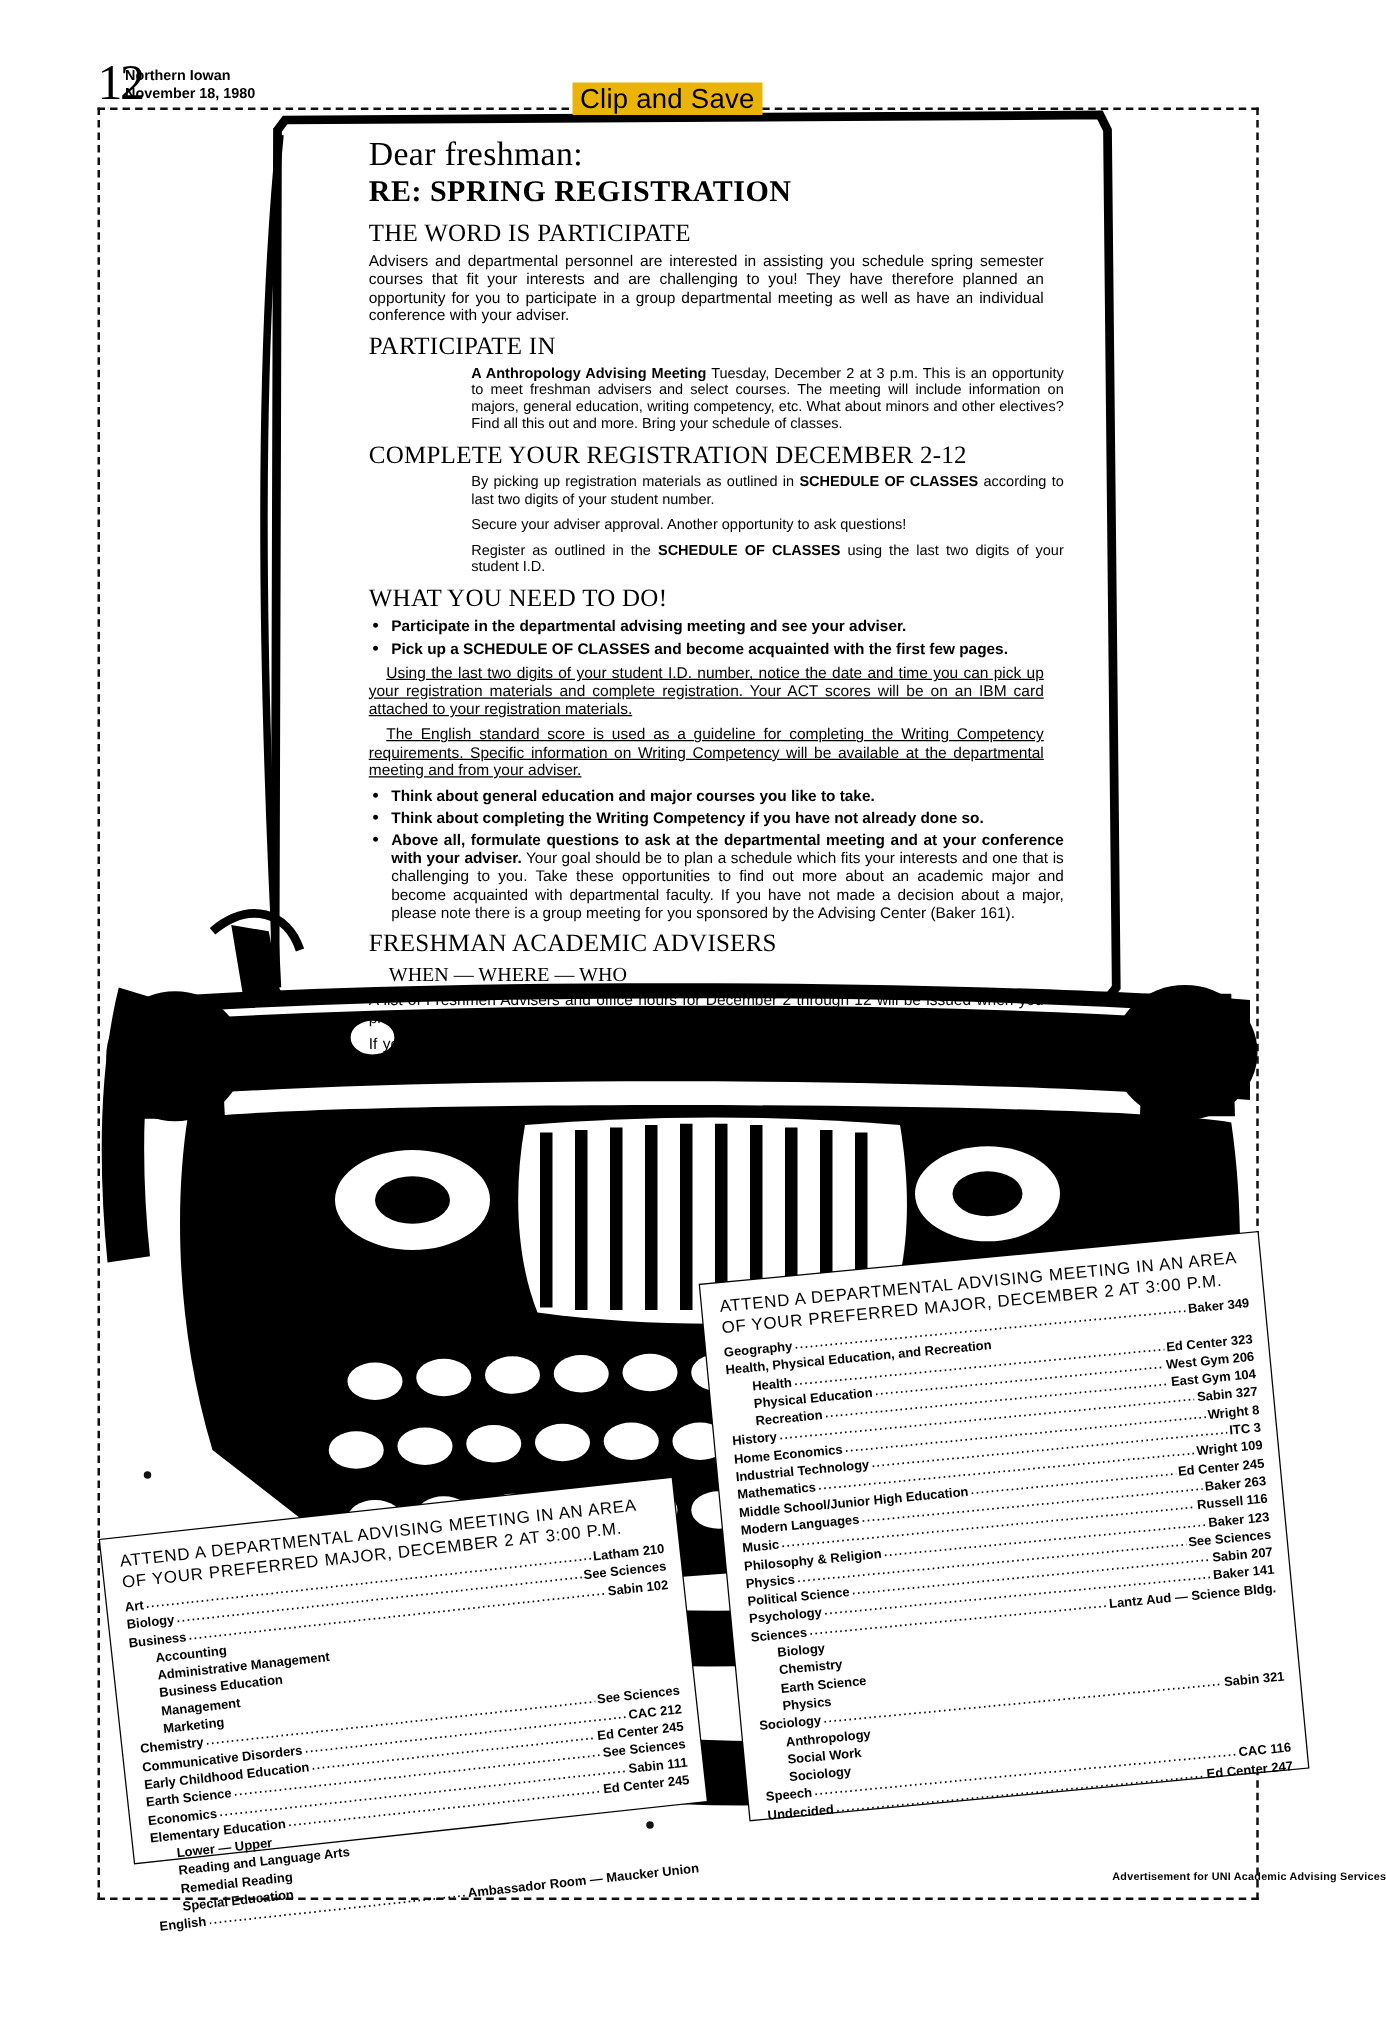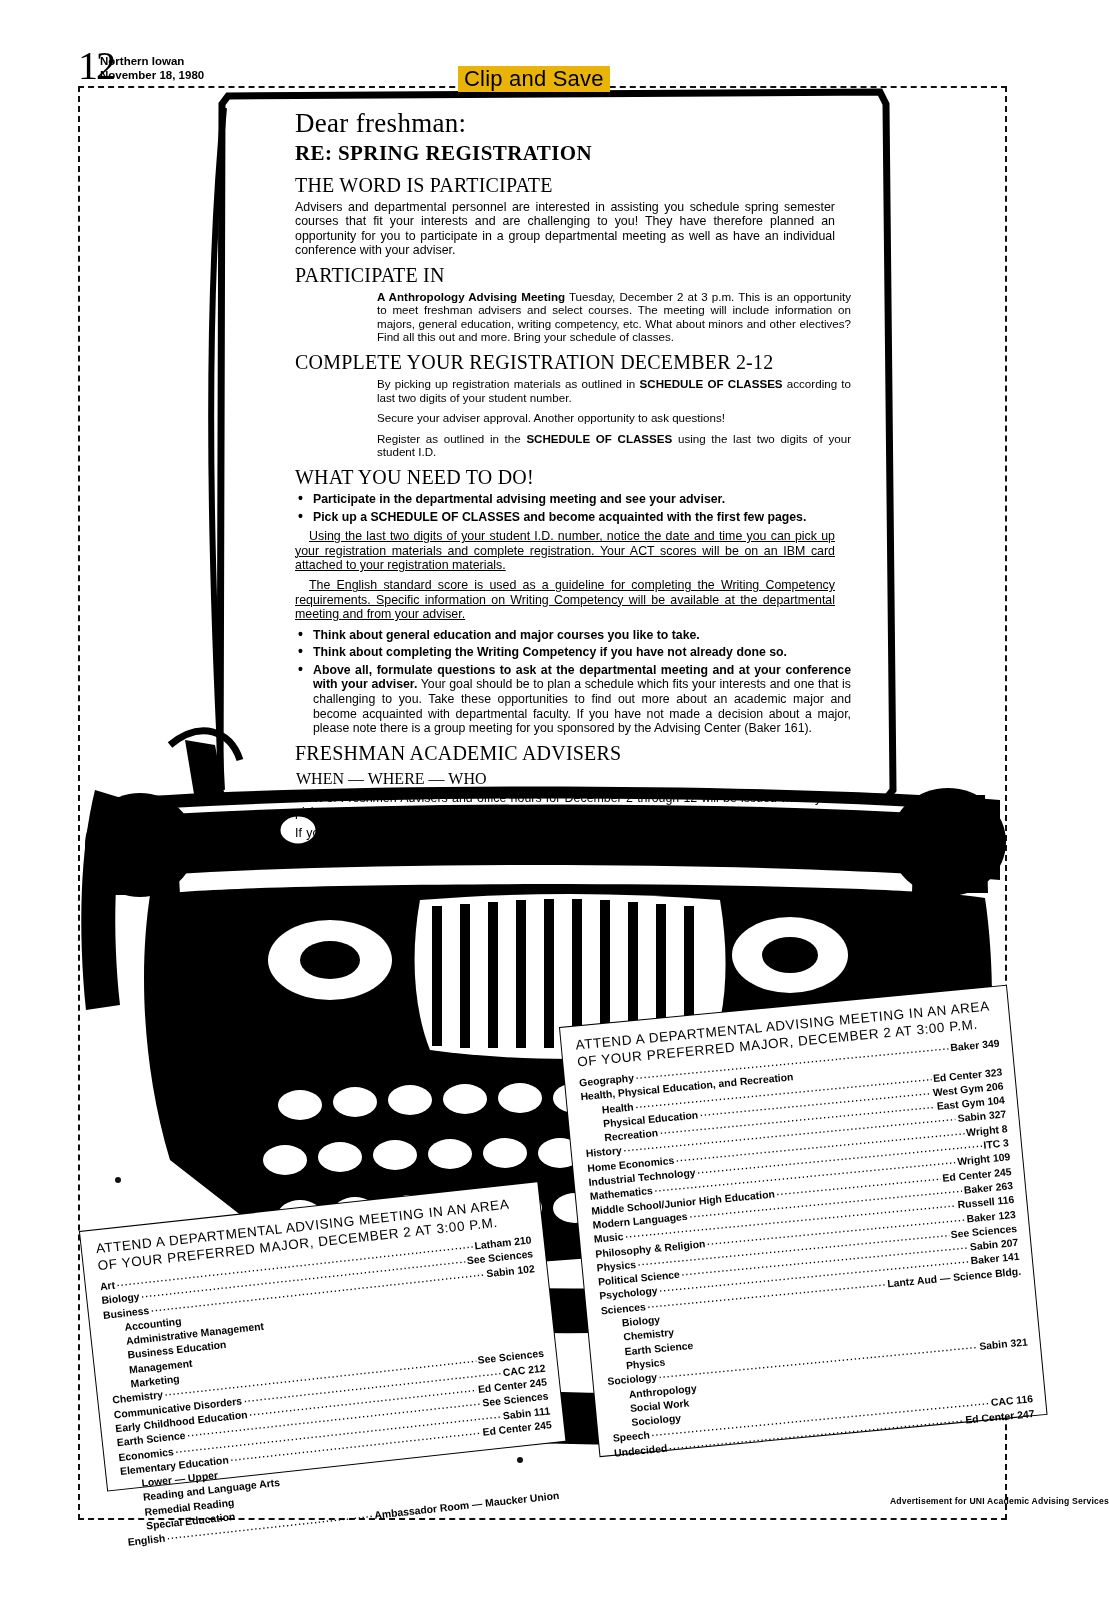--- a/index.html
+++ b/index.html
@@ -18,25 +18,25 @@
   .clipbox{position:absolute;left:78px;top:86px;width:925px;height:1430px;
            border:2px dashed #111;z-index:1;}
 
   
   .art{position:absolute;left:0;top:0;width:1109px;height:1621px;z-index:2;pointer-events:none;}
 
   .content{position:absolute;left:295px;top:108px;width:556px;z-index:4;}
 
   h1.dear{font-family:"Liberation Serif",serif;font-weight:normal;font-size:27px;
           margin:0 0 2px 0;letter-spacing:.3px;}
-  h2.re{font-family:"Liberation Serif",serif;font-weight:bold;font-size:21px;margin:0 0 8px 0;
+  h2.re{font-family:"Liberation Serif",serif;font-weight:bold;font-size:24px;margin:0 0 8px 0;
         letter-spacing:.4px;}
   h3.sec{font-family:"Liberation Serif",serif;font-weight:normal;font-size:20px;margin:6px 0 3px 0;
          letter-spacing:.2px;}
-  h4.sub{font-family:"Liberation Serif",serif;font-weight:normal;font-size:16px;margin:5px 0 3px 1px;}
+  h4.sub{font-family:"Liberation Serif",serif;font-weight:normal;font-size:16px;margin:5px 0 3px 16px;}
   p.body{font-size:12.4px;line-height:14.4px;margin:0 16px 6px 0;text-align:justify;}
   p.ind{text-indent:14px;text-decoration:underline;}
   .indent{margin-left:82px;}
   .indent p{font-size:11.6px;line-height:13.6px;margin:0 0 7px 0;text-align:justify;}
   b{font-weight:bold;}
   ul.checks{list-style:none;margin:2px 0 5px 0;padding:0;}
   ul.checks li{position:relative;padding-left:18px;font-size:12.3px;line-height:14.6px;
                font-weight:bold;margin-bottom:3px;text-align:justify;}
   ul.checks li:before{content:"\2022";position:absolute;left:3px;top:-1px;font-size:14px;}
   ul.checks li .reg{font-weight:normal;}

